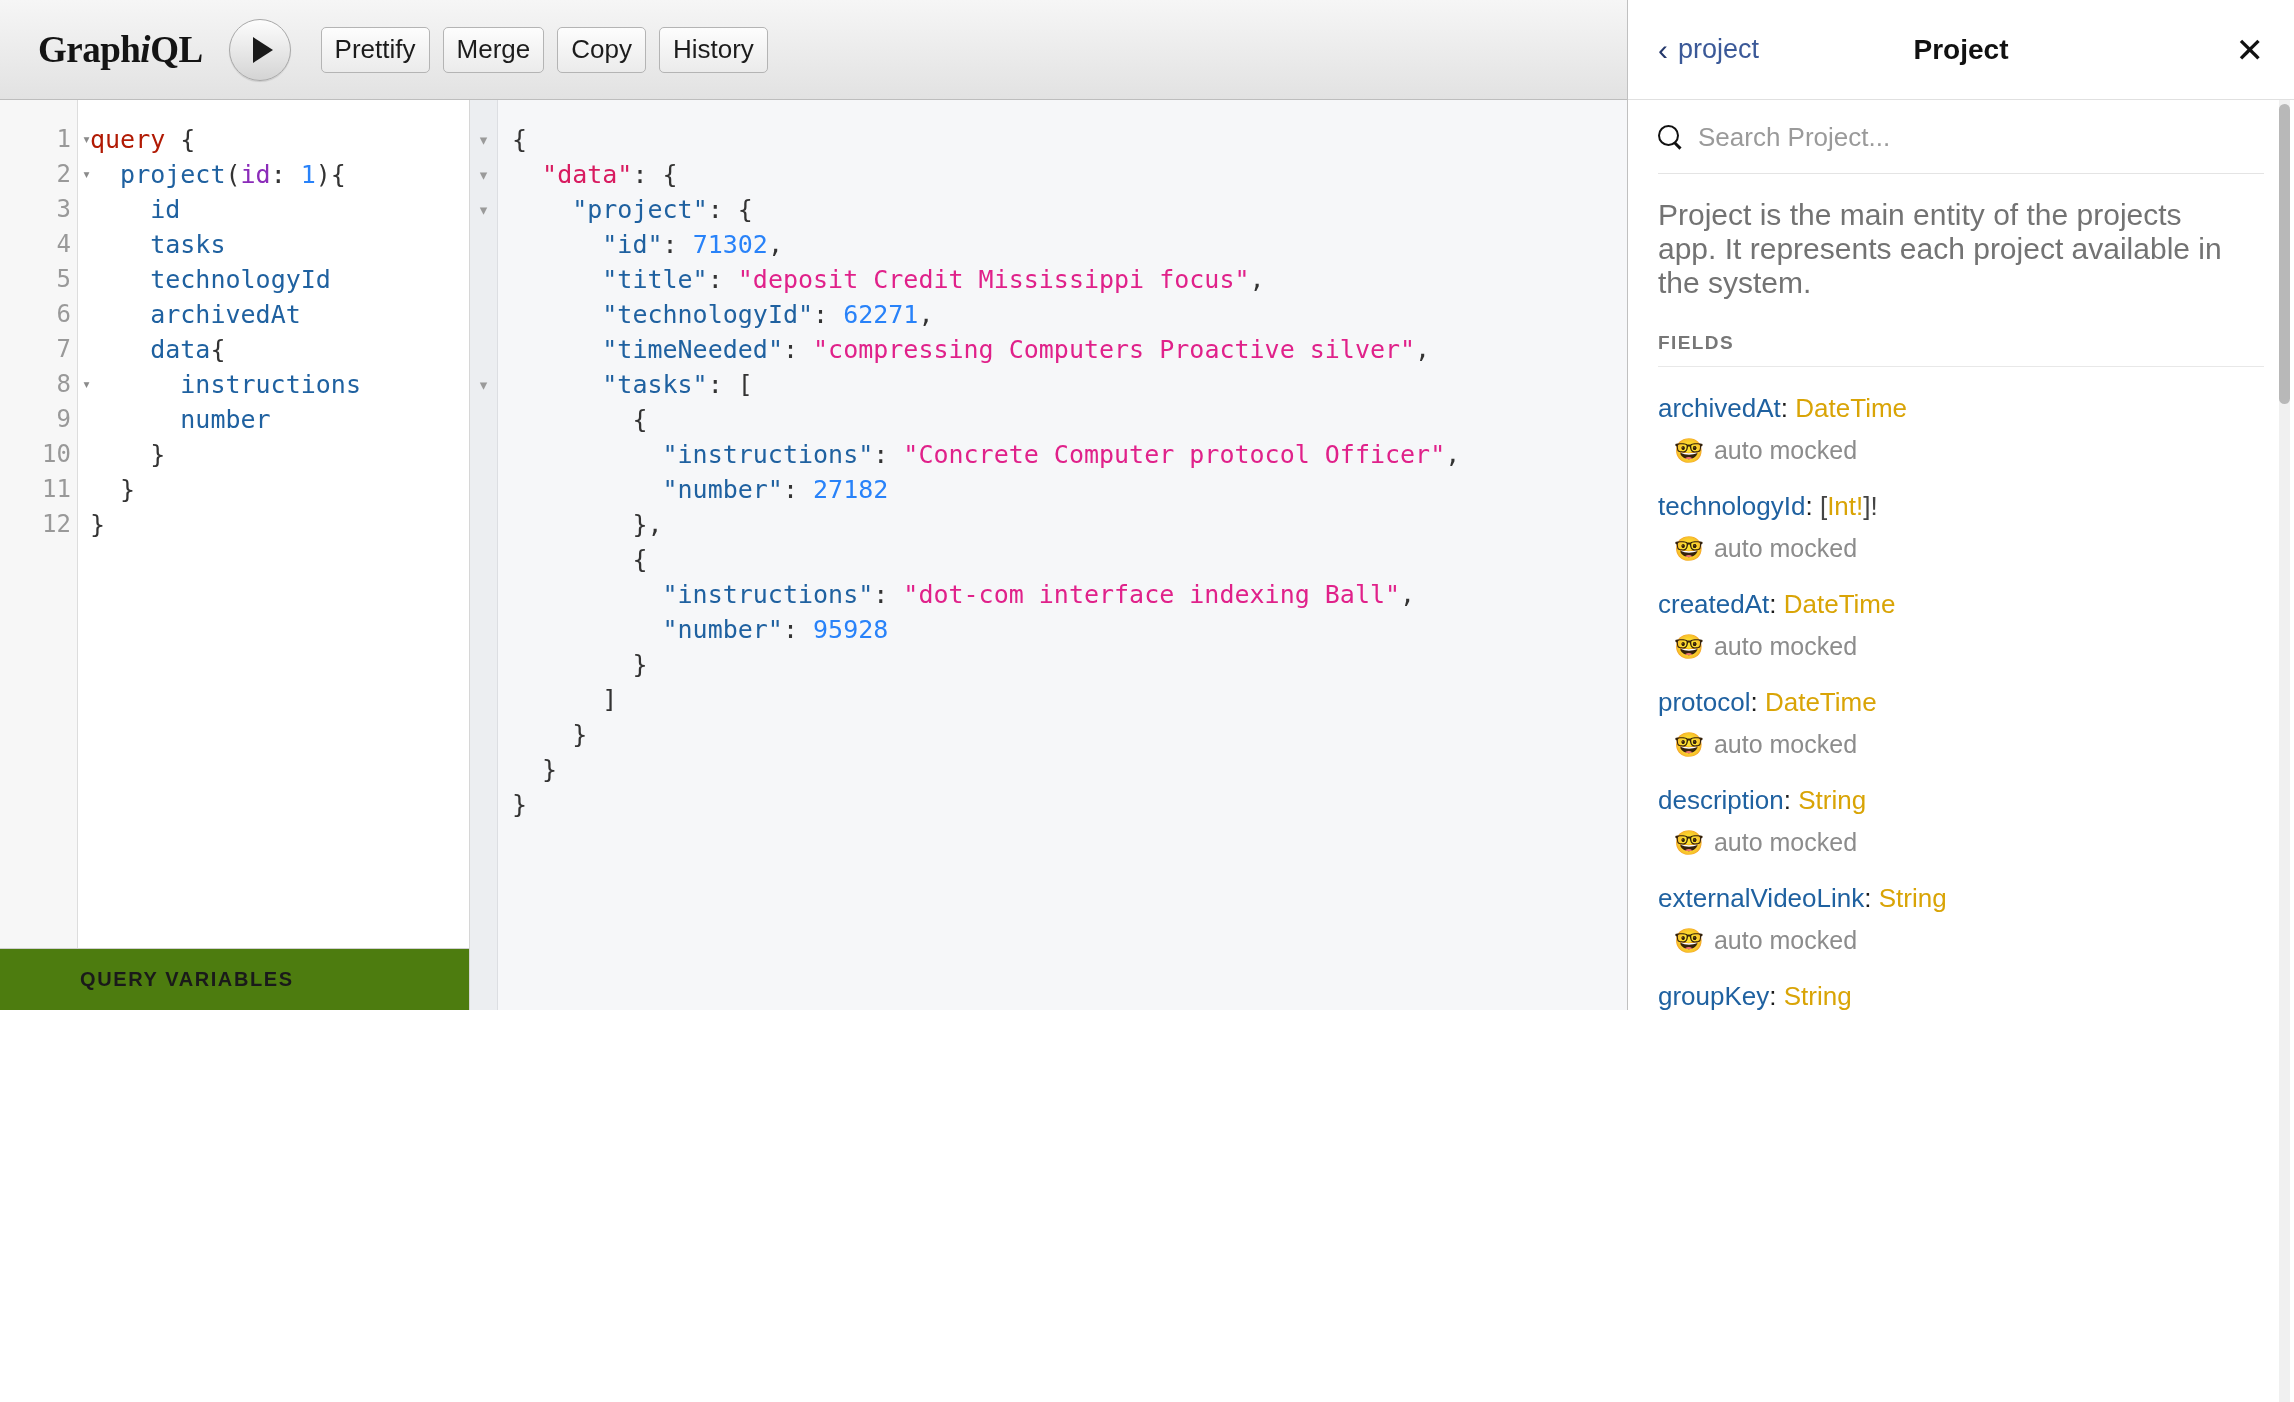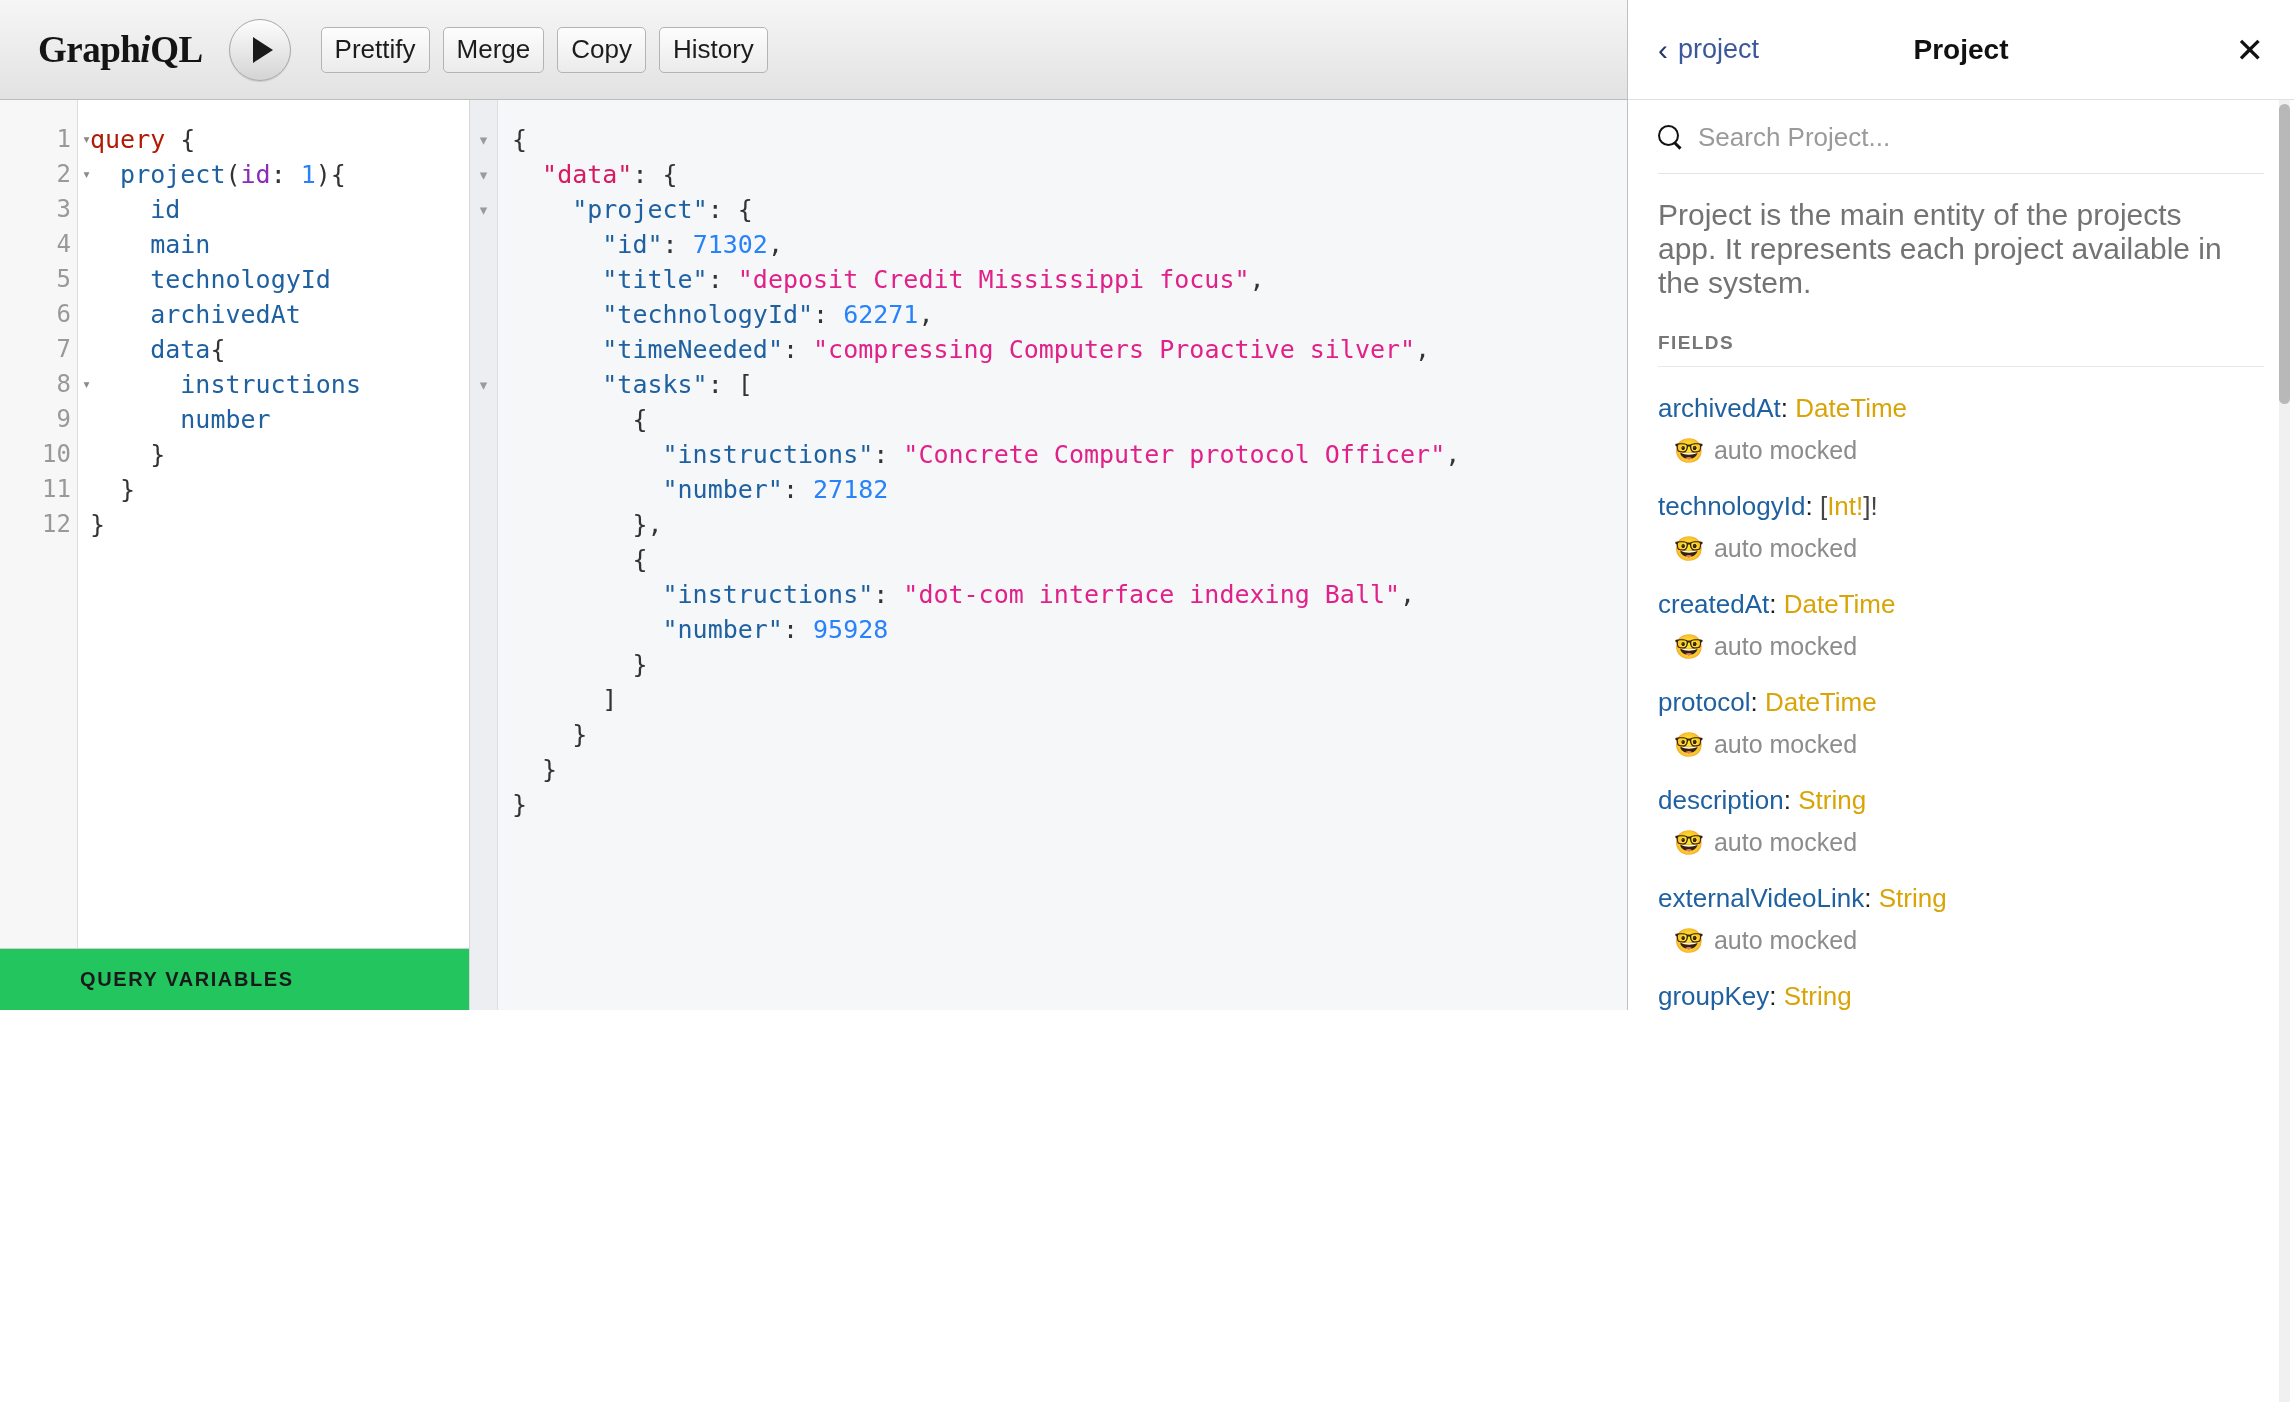--- a/index.html
+++ b/index.html
@@ -96,21 +96,21 @@
   .codelines { flex: 1; padding-top: 22px; padding-left: 12px; overflow: hidden; }
   .cl { height: 35px; white-space: pre; }
   .kw  { color: #b11a04; }
   .fld { color: #1f61a0; }
   .arg { color: #8b2bb9; }
   .num { color: #2882f9; }
   .pun { color: #333; }
 
   .qvars {
     height: 62px; flex: 0 0 62px;
-    background: #22c55e;
+    background: #4d7c0f;
     border-top: 1px solid #cfcfcf;
     display: flex; align-items: center;
     padding-left: 80px;
     font-size: 20px; font-weight: bold;
     letter-spacing: 1.6px; color: #1a1a1a;
   }
 
   .pane-result {
     flex: 1; display: flex;
     background: #f6f7f9;
@@ -292,21 +292,21 @@
               <div class="gline">8<span class="fold">▾</span></div>
               <div class="gline">9</div>
               <div class="gline">10</div>
               <div class="gline">11</div>
               <div class="gline">12</div>
             </div>
           <div class="codelines" id="query-code">
               <div class="cl"><span class="kw">query</span><span class="pun"> {</span></div>
               <div class="cl"><span class="pun">  </span><span class="fld">project</span><span class="pun">(</span><span class="arg">id</span><span class="pun">: </span><span class="num">1</span><span class="pun">){</span></div>
               <div class="cl"><span class="pun">    </span><span class="fld">id</span></div>
-              <div class="cl"><span class="pun">    </span><span class="fld">main</span></div>
+              <div class="cl"><span class="pun">    </span><span class="fld">tasks</span></div>
               <div class="cl"><span class="pun">    </span><span class="fld">technologyId</span></div>
               <div class="cl"><span class="pun">    </span><span class="fld">archivedAt</span></div>
               <div class="cl"><span class="pun">    </span><span class="fld">data</span><span class="pun">{</span></div>
               <div class="cl"><span class="pun">      </span><span class="fld">instructions</span></div>
               <div class="cl"><span class="pun">      </span><span class="fld">number</span></div>
               <div class="cl"><span class="pun">    }</span></div>
               <div class="cl"><span class="pun">  }</span></div>
               <div class="cl"><span class="pun">}</span></div>
             </div>
         </div>

